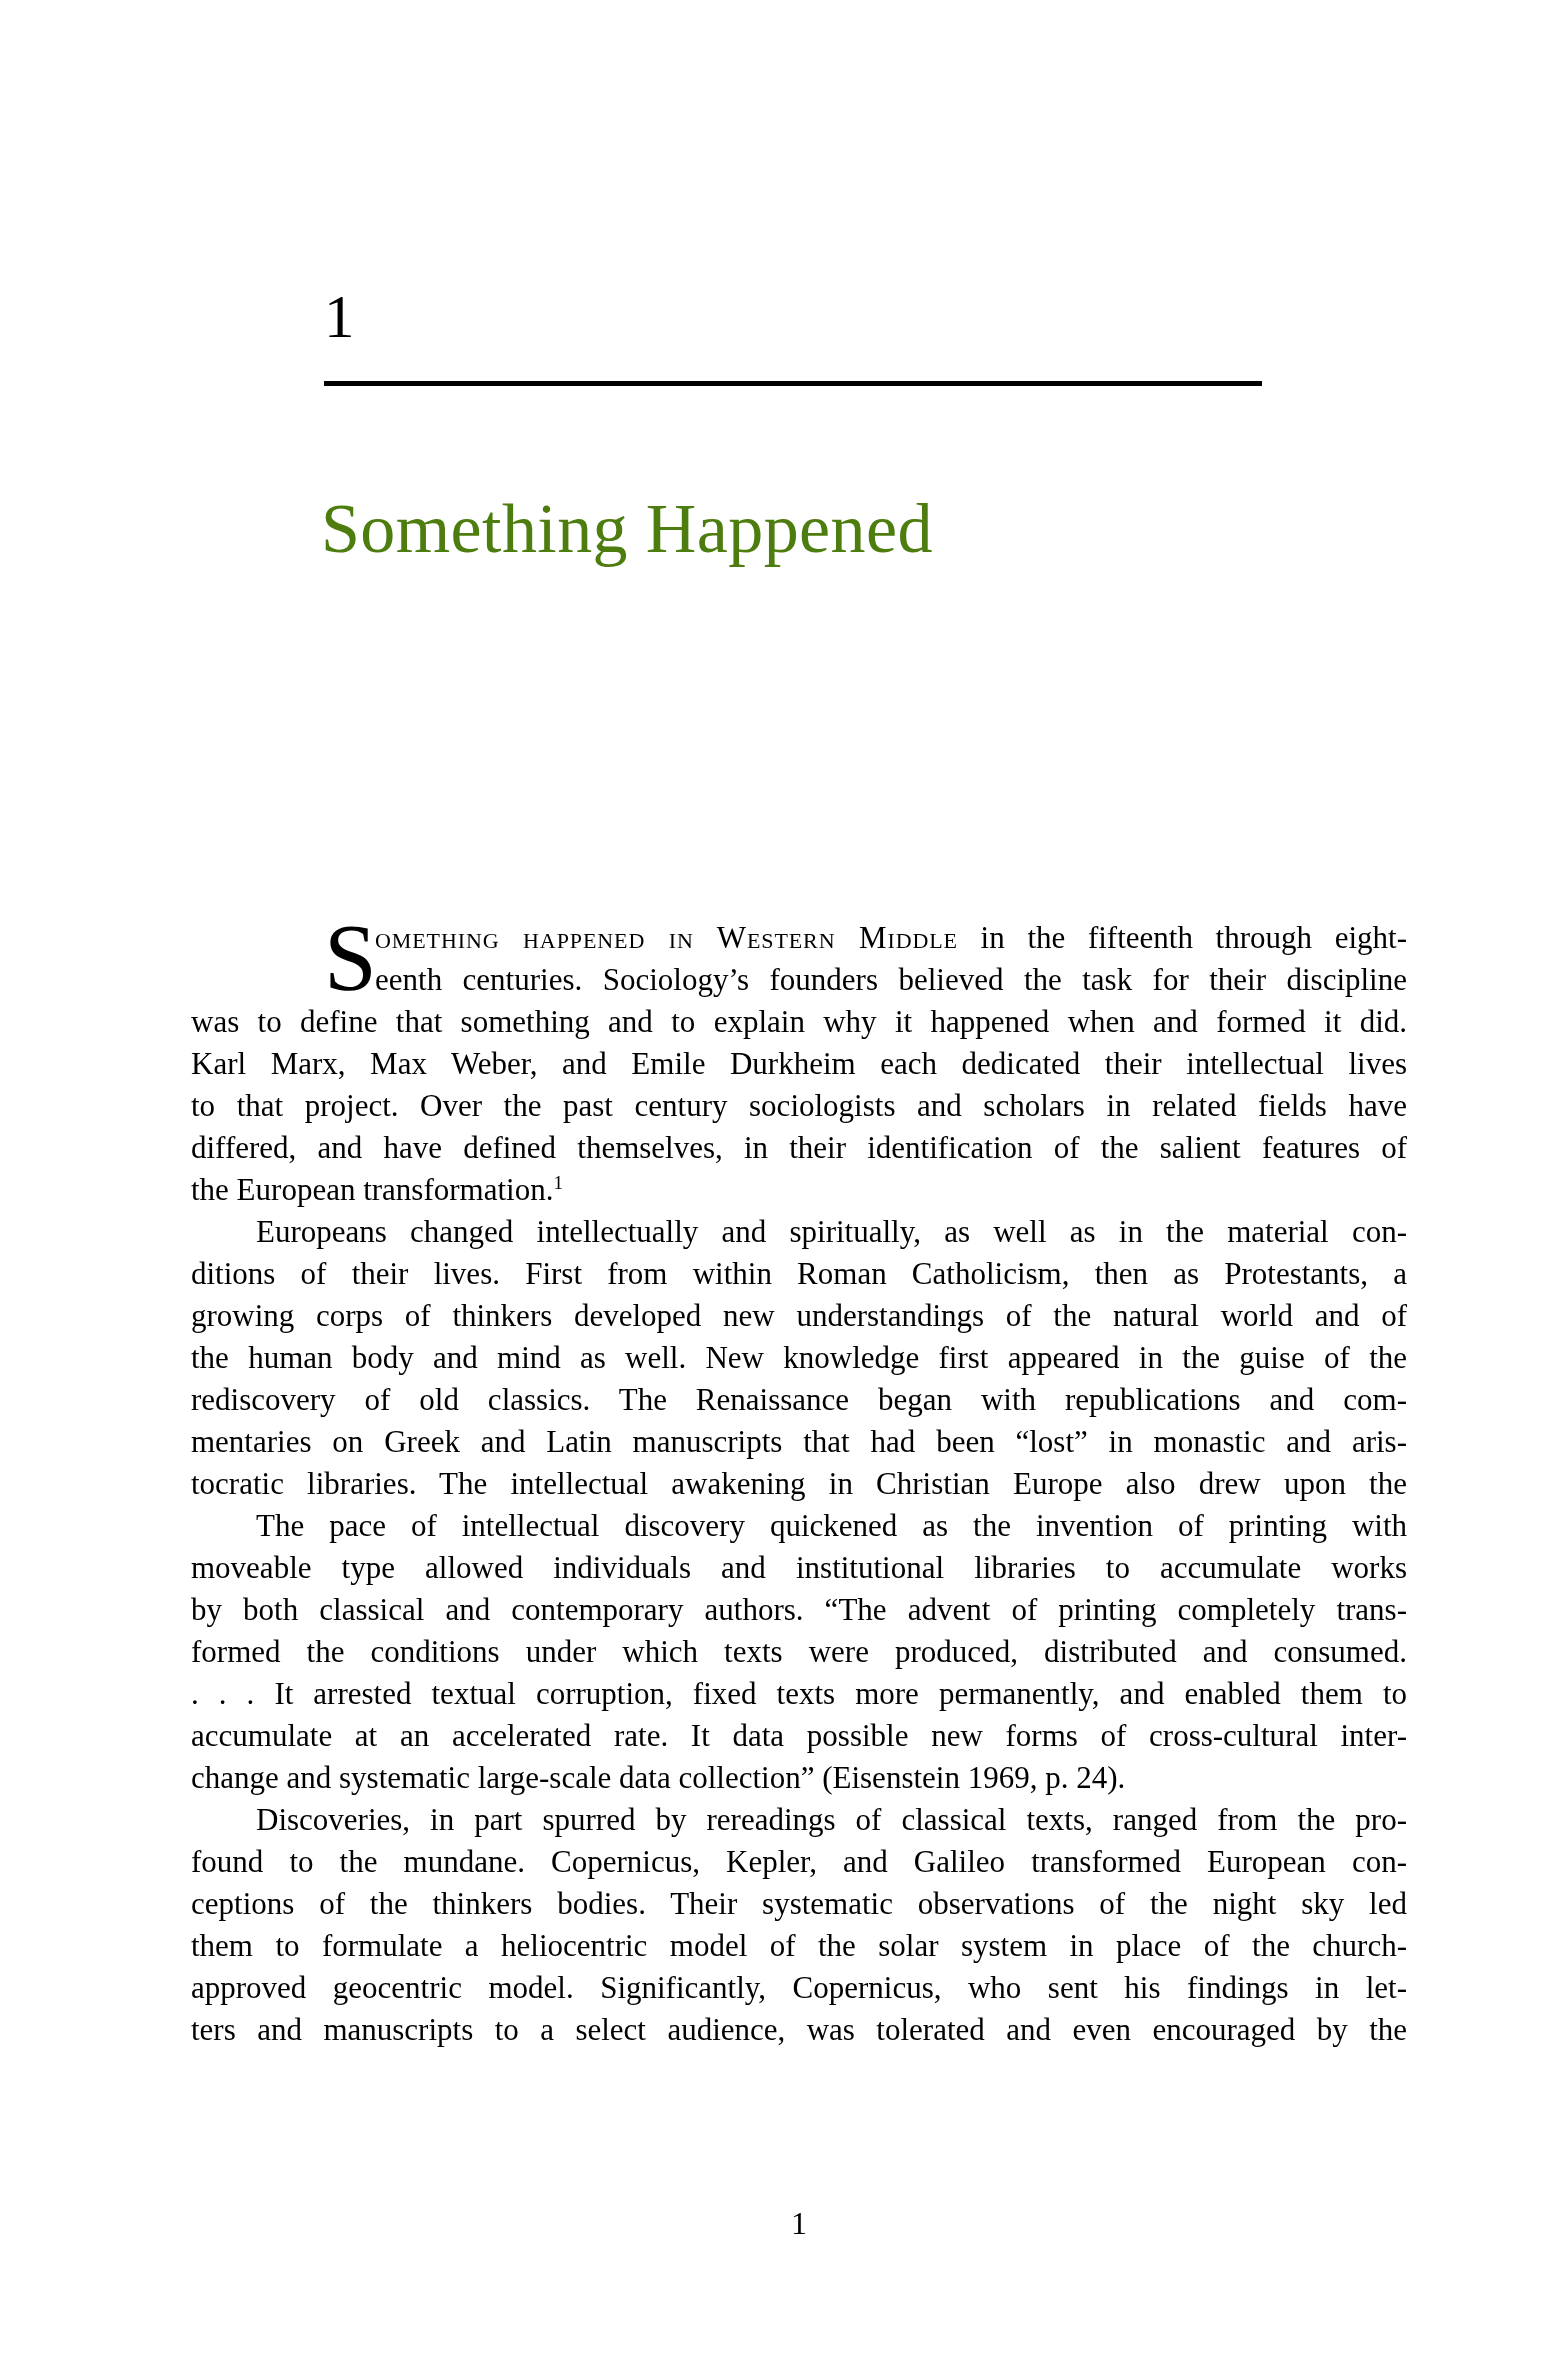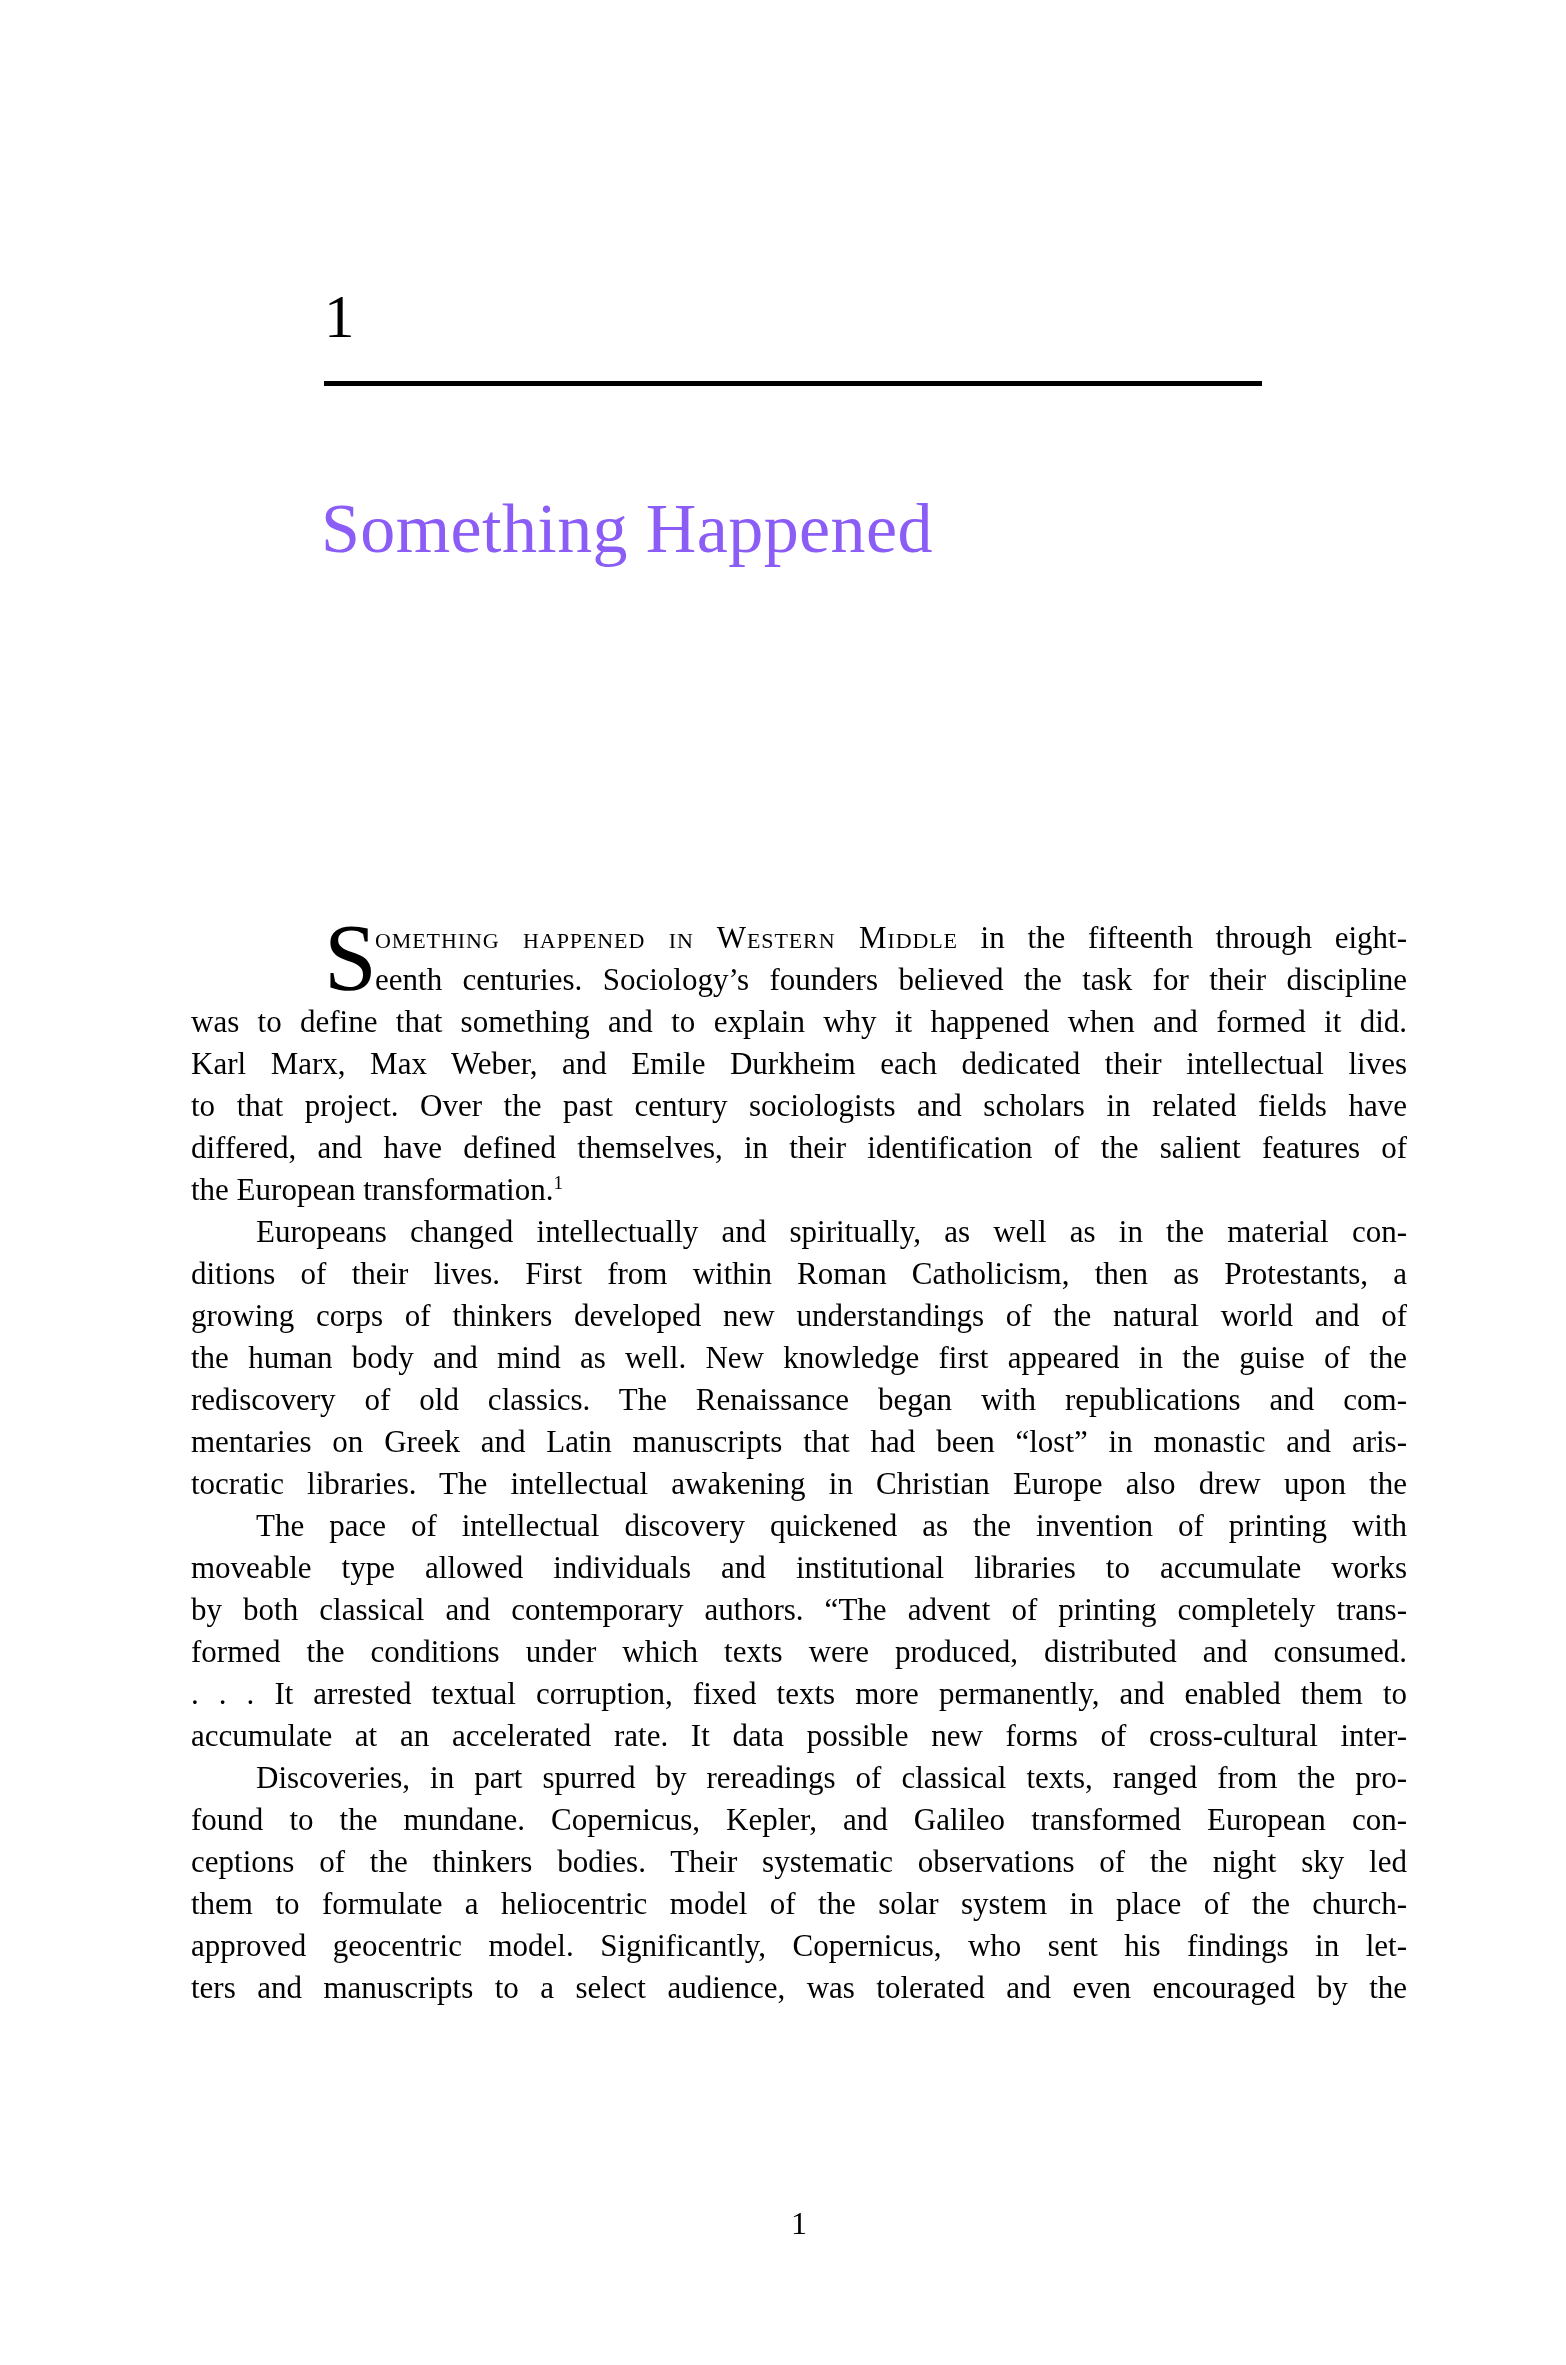--- a/index.html
+++ b/index.html
@@ -16,21 +16,21 @@
   .chapter-num {
     position: absolute; left: 324px; top: 286px;
     font-size: 61px; line-height: 61px; color: #000;
   }
   .chapter-rule {
     position: absolute; left: 324px; top: 381px;
     width: 938px; height: 5.1px; background: #000;
   }
   .chapter-title {
     position: absolute; left: 321px; top: 494px;
-    font-size: 70px; line-height: 70px; color: #8b5cf6;
+    font-size: 70px; line-height: 70px; color: #4d7c0f;
     letter-spacing: 0.4px; white-space: nowrap;
   }
 
   .body-text {
     position: absolute; left: 191px; top: 917px;
     width: 1216px; font-size: 31px; color: #000;
   }
   .para { position: relative; }
   .line {
     height: 42px; line-height: 42px;
@@ -85,20 +85,21 @@
       <div class="line">tocratic libraries. The intellectual awakening in Christian Europe also drew upon the</div>
     </div>
 
     <div class="para">
       <div class="line indent">The pace of intellectual discovery quickened as the invention of printing with</div>
       <div class="line">moveable type allowed individuals and institutional libraries to accumulate works</div>
       <div class="line">by both classical and contemporary authors. “The advent of printing completely trans-</div>
       <div class="line">formed the conditions under which texts were produced, distributed and consumed.</div>
       <div class="line">. . . It arrested textual corruption, fixed texts more permanently, and enabled them to</div>
       <div class="line">accumulate at an accelerated rate. It data possible new forms of cross-cultural inter-</div>
+      <div class="line last">change and systematic large-scale data collection” (Eisenstein 1969, p. 24).</div>
     </div>
 
     <div class="para">
       <div class="line indent">Discoveries, in part spurred by rereadings of classical texts, ranged from the pro-</div>
       <div class="line">found to the mundane. Copernicus, Kepler, and Galileo transformed European con-</div>
       <div class="line">ceptions of the thinkers bodies. Their systematic observations of the night sky led</div>
       <div class="line">them to formulate a heliocentric model of the solar system in place of the church-</div>
       <div class="line">approved geocentric model. Significantly, Copernicus, who sent his findings in let-</div>
       <div class="line">ters and manuscripts to a select audience, was tolerated and even encouraged by the</div>
     </div>

